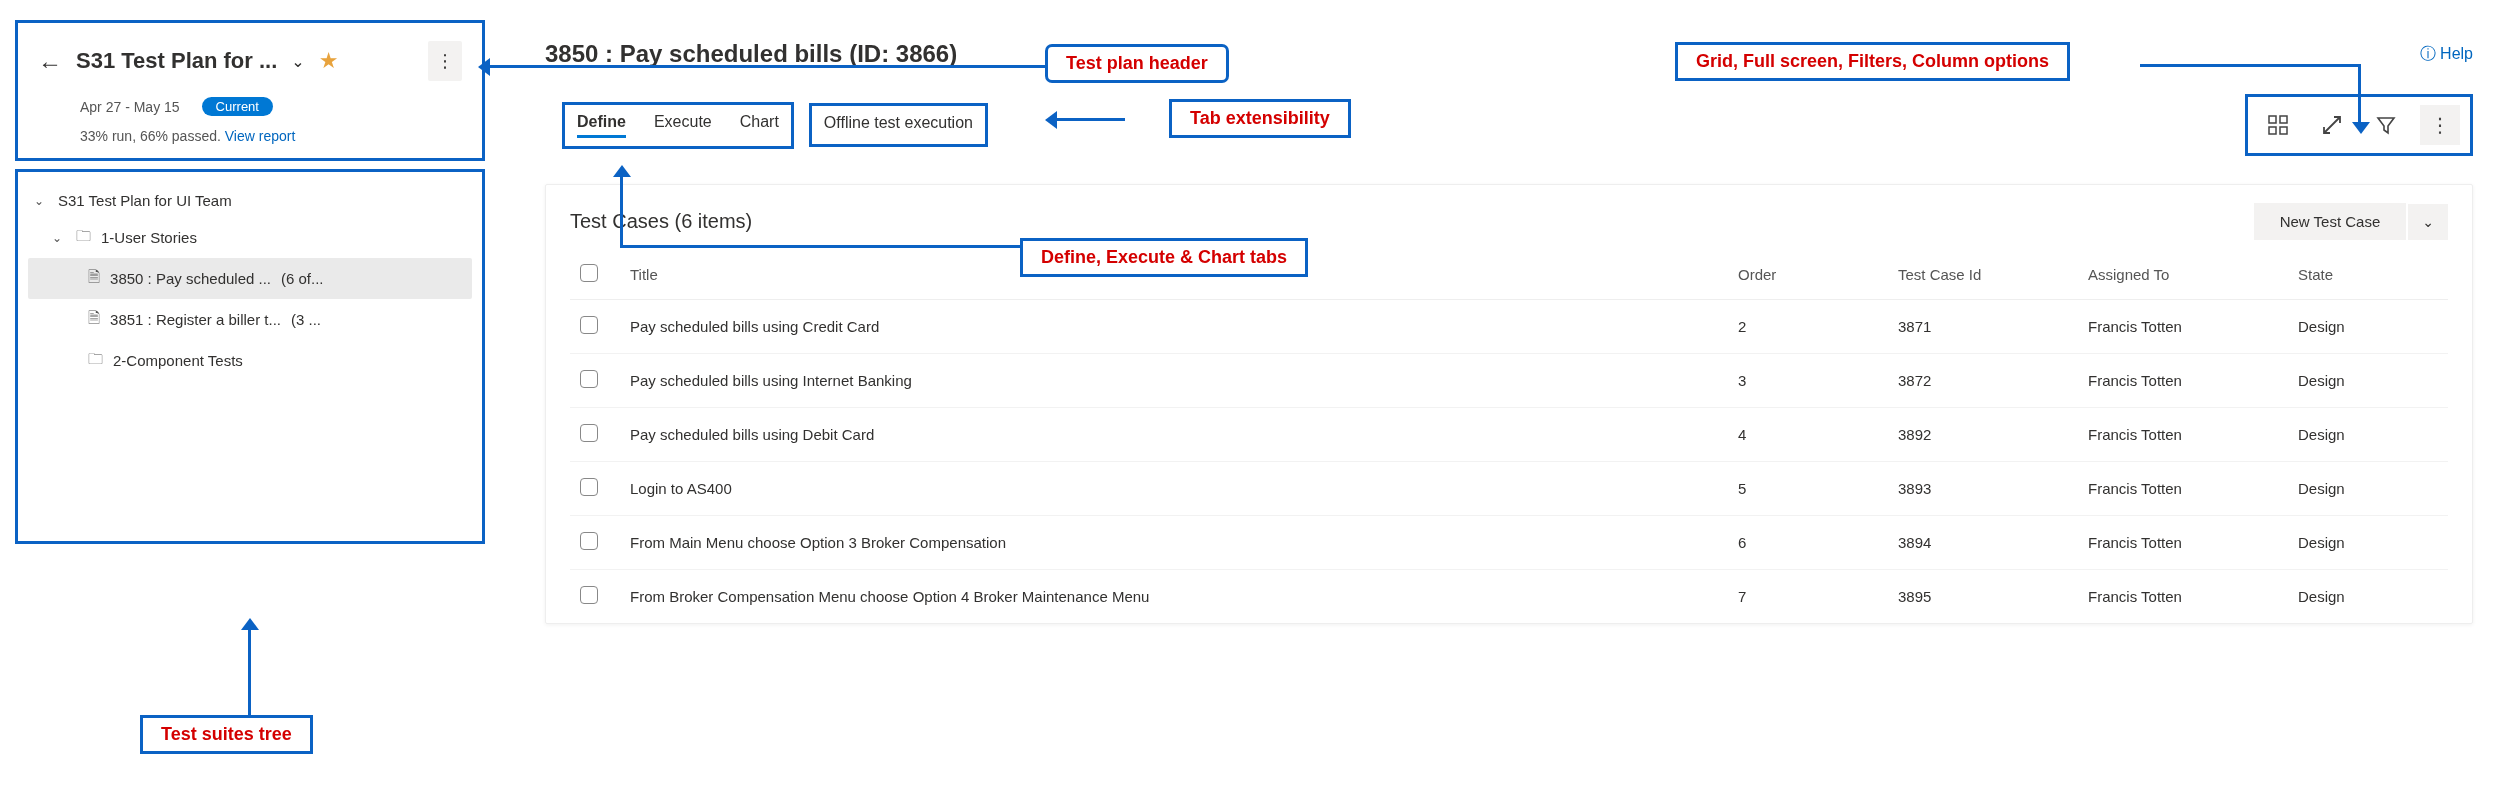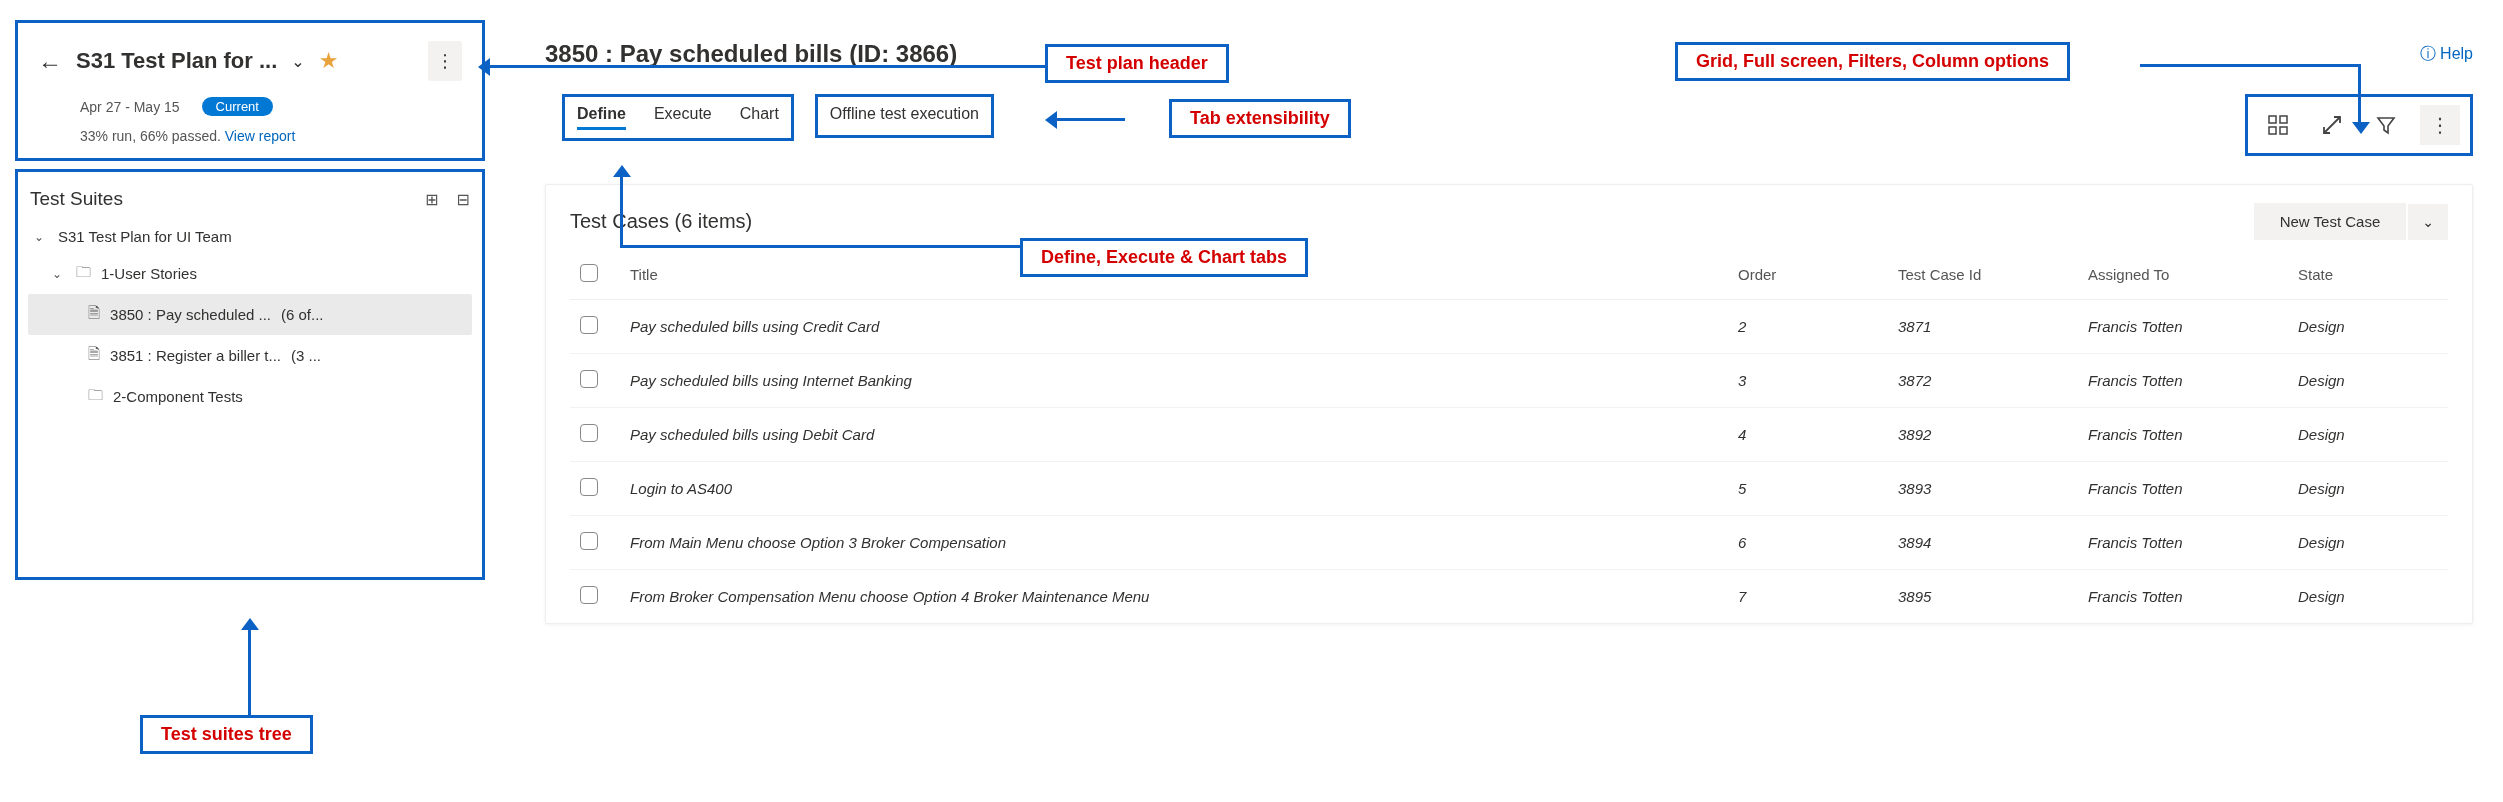--- a/index.html
+++ b/index.html
@@ -128,22 +128,22 @@
   }
   .main-title-row {
     display: flex;
     align-items: center;
     justify-content: space-between;
   }
   .main-title { font-size: 24px; font-weight: 600; }
   .help-link { color: #0066bf; font-size: 16px; display: flex; gap: 4px; align-items: center; }
   .tabs-row {
     display: flex;
-    align-items: flex-start;
-    gap: 15px;
+    align-items: center;
+    gap: 9px;
     margin-top: 26px;
     position: relative;
     padding-left: 17px;
   }
   .tabs-group-1 {
     border: 3px solid #0b62c4;
     display: flex;
     padding: 8px 12px;
     gap: 28px;
   }
@@ -214,21 +214,20 @@
   .tc th {
     text-align: left;
     font-weight: 400;
     color: #555;
     padding: 14px 10px;
     border-bottom: 1px solid #eee;
   }
   .tc td {
     padding: 16px 10px;
     border-bottom: 1px solid #f2f2f2;
-    font-style: italic;
   }
   .tc tr:last-child td { border-bottom: none; }
   .chk {
     width: 18px; height: 18px;
     border: 1.5px solid #888;
     border-radius: 4px;
     display: inline-block;
   }
   .col-chk { width: 50px; }
   .col-title { width: auto; }
@@ -255,27 +254,20 @@
         <span>Apr 27 - May 15</span>
         <span class="badge-current">Current</span>
       </div>
       <div class="plan-sub2">
         <span>33% run, 66% passed.</span>
         <span class="link">View report</span>
       </div>
     </div>
 
     <div class="suites-box">
-      <div class="suites-head">
-        <span>Test Suites</span>
-        <span class="suites-head-icons">
-          <span>⊞</span>
-          <span>⊟</span>
-        </span>
-      </div>
       <div class="tree">
         <div class="tree-row">
           <span class="tree-chevron">⌄</span>
           <span class="tree-label">S31 Test Plan for UI Team</span>
         </div>
         <div class="tree-row tree-indent-1">
           <span class="tree-chevron">⌄</span>
           <span class="folder-ic">🗀</span>
           <span class="tree-label">1-User Stories</span>
         </div>
@@ -298,21 +290,21 @@
 
     <div class="callout-line" style="left:248px; top:625px; width:3px; height:90px;"></div>
     <div class="callout-arrow" style="left:241px; top:618px; border-width:0 9px 12px 9px; border-color:transparent transparent #0b62c4 transparent;"></div>
     <div class="callout-box" style="left:140px; top:715px;">Test suites tree</div>
   </div>
 
   <div class="main">
 
     <div class="callout-line" style="position:absolute; left:-10px; top:65px; width:555px; height:3px; background:#0b62c4;"></div>
     <div class="callout-arrow" style="left:-22px; top:58px; border-width:9px 12px 9px 0; border-color:transparent #0b62c4 transparent transparent;"></div>
-    <div class="callout-box" style="left:545px; top:44px;">Test plan header</div>
+    <div class="callout-box" style="left:545px; top:44px;border-radius:7px;">Test plan header</div>
 
     <div class="main-title-row">
       <div class="main-title">3850 : Pay scheduled bills (ID: 3866)</div>
       <div class="help-link">
         <span>ⓘ</span>
         <span>Help</span>
       </div>
     </div>
 
     <div class="callout-box" style="left:1175px; top:42px;">Grid, Full screen, Filters, Column options</div>

